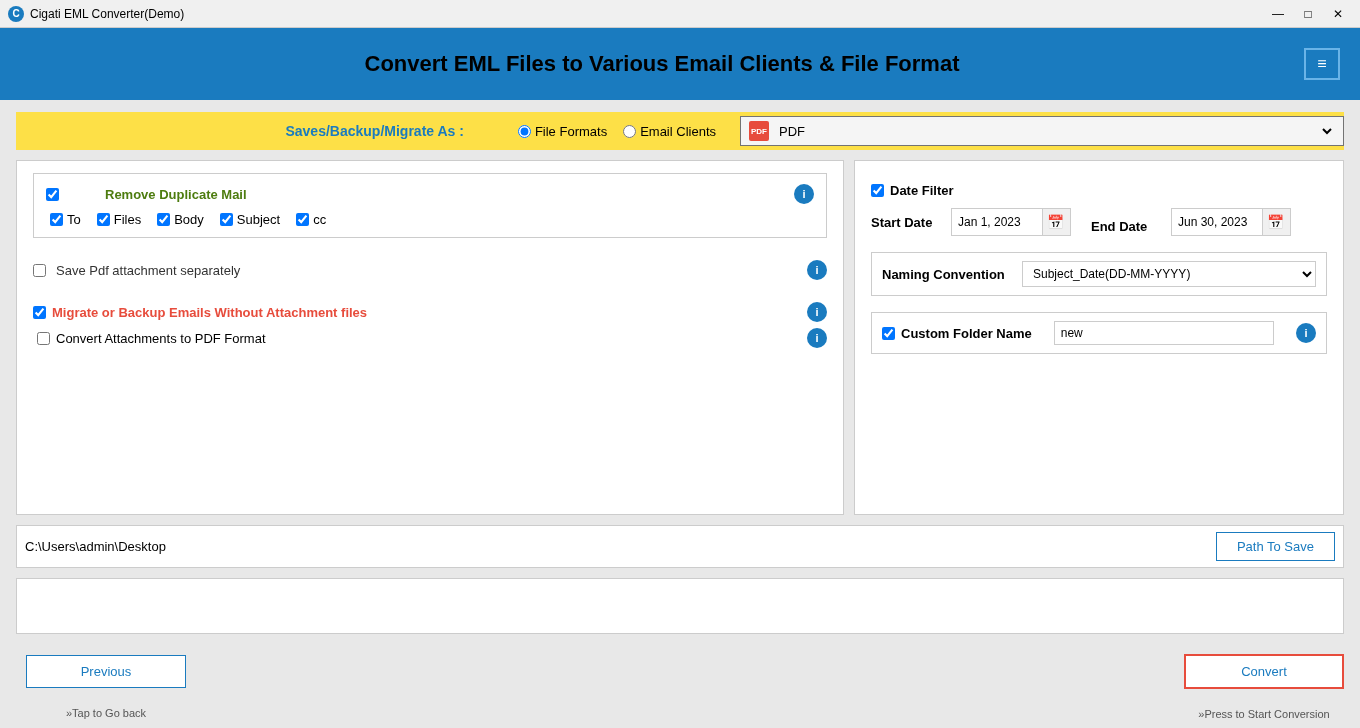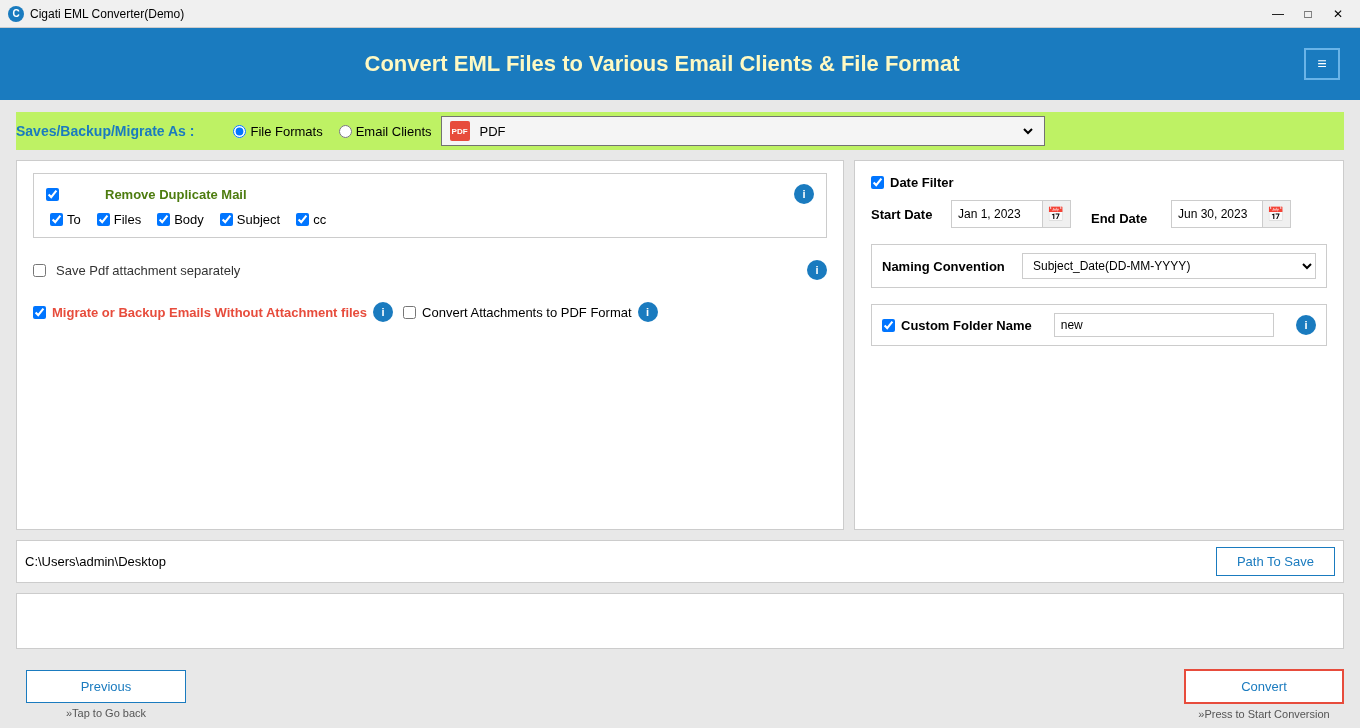--- a/index.html
+++ b/index.html
@@ -61,21 +61,21 @@
     
     .header-banner {
       background: #1a7bbf;
       display: flex;
       align-items: center;
       justify-content: space-between;
       padding: 0 20px;
       height: 72px;
     }
     .header-title {
-      color: #fef9c3;
+      color: #000000;
       font-size: 22px;
       font-weight: bold;
       text-align: center;
       flex: 1;
     }
     .header-menu-btn {
       width: 36px;
       height: 32px;
       background: transparent;
       border: 2px solid #6ab4e8;
@@ -94,23 +94,24 @@
       display: flex;
       flex-direction: column;
       gap: 10px;
       background: #e8e8e8;
     }
 
     
     .saves-bar {
       display: flex;
       align-items: center;
-      gap: 1px;
-      background: #bef264;
+      gap: 16px;
+      background: #fde047;
       padding: 4px 0;
+      justify-content: flex-end;
     }
     .saves-label {
       color: #1a7bbf;
       font-weight: bold;
       font-size: 14px;
     }
     .radio-group {
       display: flex;
       align-items: center;
       gap: 16px;
@@ -227,21 +228,21 @@
       justify-content: center;
       color: white;
       font-size: 11px;
       font-weight: bold;
       margin-left: auto;
       cursor: pointer;
     }
 
     .migrate-section {
       display: flex;
-      flex-direction: row;
+      flex-direction: column;
       gap: 6px;
     }
     .migrate-title {
       display: flex;
       align-items: center;
       gap: 6px;
     }
     .migrate-title label {
       color: #e74c3c;
       font-weight: bold;
@@ -251,21 +252,21 @@
       align-items: center;
       gap: 6px;
       padding-left: 4px;
     }
 
     
     .right-panel {
       width: 490px;
       border: 1px solid #ccc;
       background: white;
-      padding: 14px 16px;
+      padding: 22px 16px;
       display: flex;
       flex-direction: column;
       gap: 16px;
     }
 
     .date-filter-section {
       display: flex;
       flex-direction: column;
       gap: 10px;
     }
@@ -391,21 +392,21 @@
       display: flex;
       justify-content: space-between;
       align-items: center;
       padding: 8px 16px;
       background: #e8e8e8;
     }
     .bottom-left, .bottom-right {
       display: flex;
       flex-direction: column;
       align-items: center;
-      gap: 4px;
+      gap: 19px;
       padding-left: 10px;
     }
     .prev-btn {
       border: 1px solid #1a7bbf;
       background: white;
       color: #1a7bbf;
       padding: 8px 40px;
       font-size: 13px;
       cursor: pointer;
       min-width: 160px;

